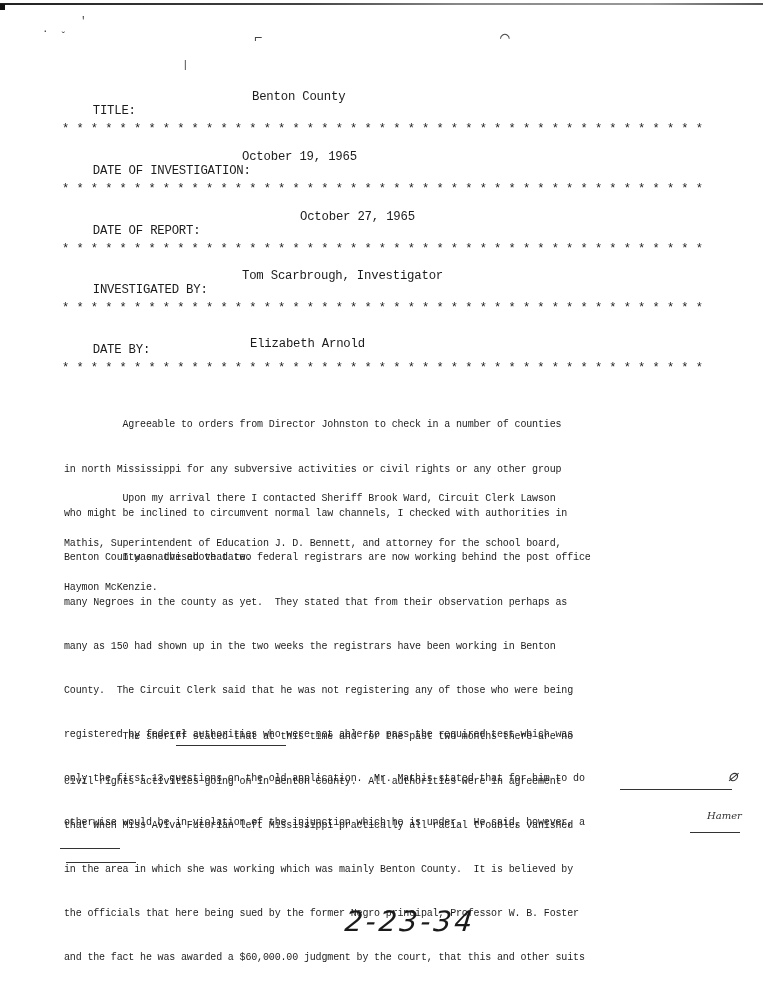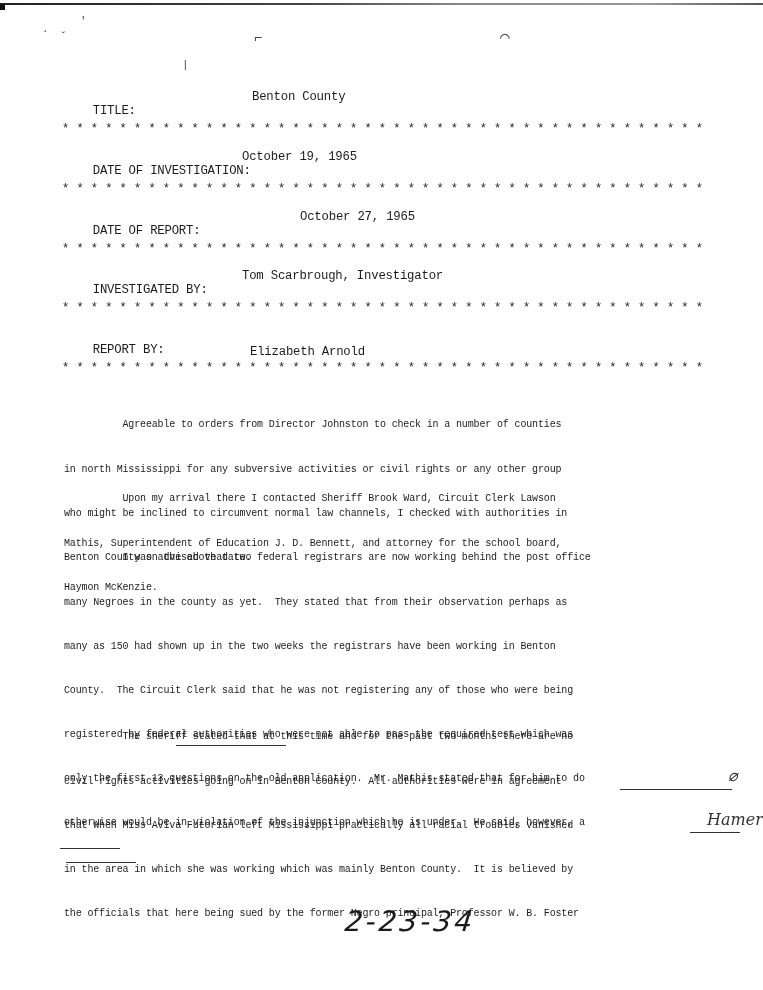--- a/index.html
+++ b/index.html
@@ -50,22 +50,22 @@
   </div>
   <div class="stars" style="top:243px;">* * * * * * * * * * * * * * * * * * * * * * * * * * * * * * * * * * * * * * * * * * * * *</div>
 
   <div class="field" style="top:269px;">
     <span>INVESTIGATED BY:</span>
     <span class="val" style="left:178px;top:0;text-align:right;">Tom Scarbrough, Investigator</span>
   </div>
   <div class="stars" style="top:302px;">* * * * * * * * * * * * * * * * * * * * * * * * * * * * * * * * * * * * * * * * * * * * *</div>
 
   <div class="field" style="top:329px;">
-    <span>REPORT BY:</span>
-    <span class="val" style="left:186px;top:16px;">Elizabeth Arnold</span>
+    <span>DATE BY:</span>
+    <span class="val" style="left:186px;top:8px;">Elizabeth Arnold</span>
   </div>
   <div class="stars" style="top:362px;">* * * * * * * * * * * * * * * * * * * * * * * * * * * * * * * * * * * * * * * * * * * * *</div>
 </div>
 
 <div class="para" style="top:389px;">
   <span class="ln">          Agreeable to orders from Director Johnston to check in a number of counties</span>
   <span class="ln">in north Mississippi for any subversive activities or civil rights or any other group</span>
   <span class="ln">who might be inclined to circumvent normal law channels, I checked with authorities in</span>
   <span class="ln">Benton County on the above date.</span>
 </div>
@@ -86,27 +86,28 @@
   <span class="ln">otherwise would be in violation of the injunction which he is under.  He said, however, a</span>
   
 </div>
 
 <div class="para" style="top:701px;">
   <span class="ln">          The sheriff stated that at this time and for the past two months there are no</span>
   <span class="ln">civil rights activities going on in Benton County.  All authorities were in agreement</span>
   <span class="ln">that when Miss Aviva Futorian left Mississippi practically all racial troubles vanished</span>
   <span class="ln">in the area in which she was working which was mainly Benton County.  It is believed by</span>
   <span class="ln">the officials that here being sued by the former Negro principal, Professor W. B. Foster</span>
+  <span class="ln">and the fact he was awarded a $60,000.00 judgment by the court, that this and other suits</span>
   
   
   
 </div>
 
 <div style="position:absolute;left:176px;top:745px;width:110px;height:1px;background:#333;"></div>
 <div style="position:absolute;left:620px;top:789px;width:112px;height:1px;background:#333;"></div>
 <div style="position:absolute;left:690px;top:832px;width:50px;height:1px;background:#333;"></div>
 <div style="position:absolute;left:60px;top:848px;width:60px;height:1px;background:#333;"></div>
 <div style="position:absolute;left:66px;top:862px;width:70px;height:1px;background:#333;"></div>
 
 <span class="handnote" style="left:728px;top:766px;font-size:16px;">⌀</span>
-<span class="handnote" style="left:707px;top:810px;font-size:16px;">Hamer</span>
+<span class="handnote" style="left:707px;top:810px;font-size:10px;">Hamer</span>
 
 <div class="pagenum">2-23-34</div>
 
 </body></html>

